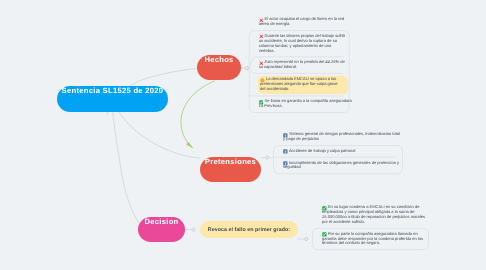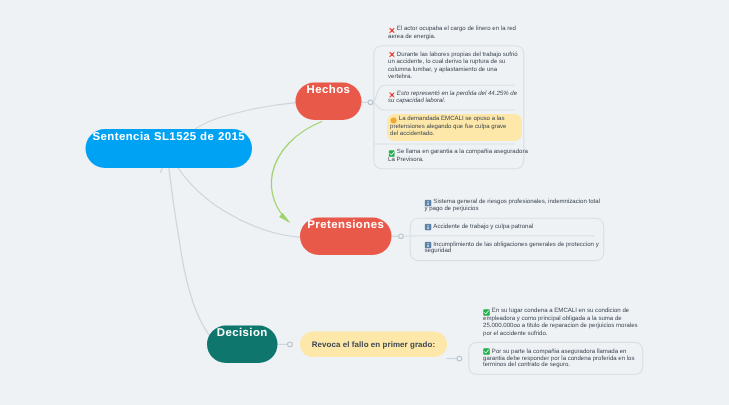--- a/index.html
+++ b/index.html
@@ -9,21 +9,21 @@
      -webkit-font-smoothing:antialiased;text-rendering:geometricPrecision;}
 #stage{position:relative;width:486px;height:270px;overflow:hidden;background:#eef2f5;}
 svg.links{position:absolute;left:0;top:0;width:486px;height:270px;}
 
 .node{position:absolute;border-radius:999px;display:flex;
       justify-content:center;color:#fff;font-weight:bold;letter-spacing:.3px;
       box-sizing:border-box;}
 #root-node{left:57px;top:86px;width:111px;height:26px;font-size:7.6px;}
 .branch-node{font-size:7.6px;}
 #node-hechos{left:197px;top:55px;width:44px;height:25px;}
-#node-pretensiones{left:200px;top:145px;width:61px;height:25px;}
+#node-pretensiones{left:200px;top:157px;width:61px;height:25px;}
 #node-decision{left:138px;top:217px;width:47px;height:25px;}
 
 .sublabel{position:absolute;border-radius:999px;color:#3f4852;font-weight:bold;
           font-size:5.3px;display:flex;align-items:center;justify-content:center;
           letter-spacing:.05px;box-sizing:border-box;}
 #sublabel-decision{left:200px;top:221px;width:98px;height:17px;}
 
 .notelist{position:absolute;box-sizing:border-box;}
 .noterow{position:relative;box-sizing:border-box;padding:3.4px 3px 3.4px 9.5px;
          white-space:nowrap;}
@@ -66,30 +66,30 @@
       </g>
     <g id="handles" fill="#eef2f5" stroke="#b8c3cb" stroke-width="0.7">
       <circle cx="247" cy="68.2" r="1.55"></circle>
       <circle cx="267.3" cy="157.5" r="1.55"></circle>
       <circle cx="306.3" cy="239" r="1.55"></circle>
       <circle cx="193.3" cy="229.6" r="1.55"></circle>
     </g>
   </svg>
 
   <div class="node" id="root-node" style="background: rgb(0, 162, 243);">
-    <span>Sentencia SL1525 de 2015</span>
+    <span>Sentencia SL1525 de 2020</span>
   </div>
 
   <div class="node branch-node" id="node-hechos" style="background: rgb(232, 89, 74);">
     <span>Hechos</span>
   </div>
   <div class="node branch-node" id="node-pretensiones" style="background: rgb(232, 89, 74);">
     <span>Pretensiones</span>
   </div>
-  <div class="node branch-node" id="node-decision" style="background: #0f766e;">
+  <div class="node branch-node" id="node-decision" style="background: #ec4899;">
     <span>Decision</span>
   </div>
 
   <div class="sublabel" id="sublabel-decision" style="background: rgb(253, 231, 169);">
     <span>Revoca el fallo en primer grado:</span>
   </div>
 
   <div class="notelist" id="notes-hechos" style="left: 249.2px; top: 14px; width: 100px;">
       <div class="noterow">
         <div class="body">

